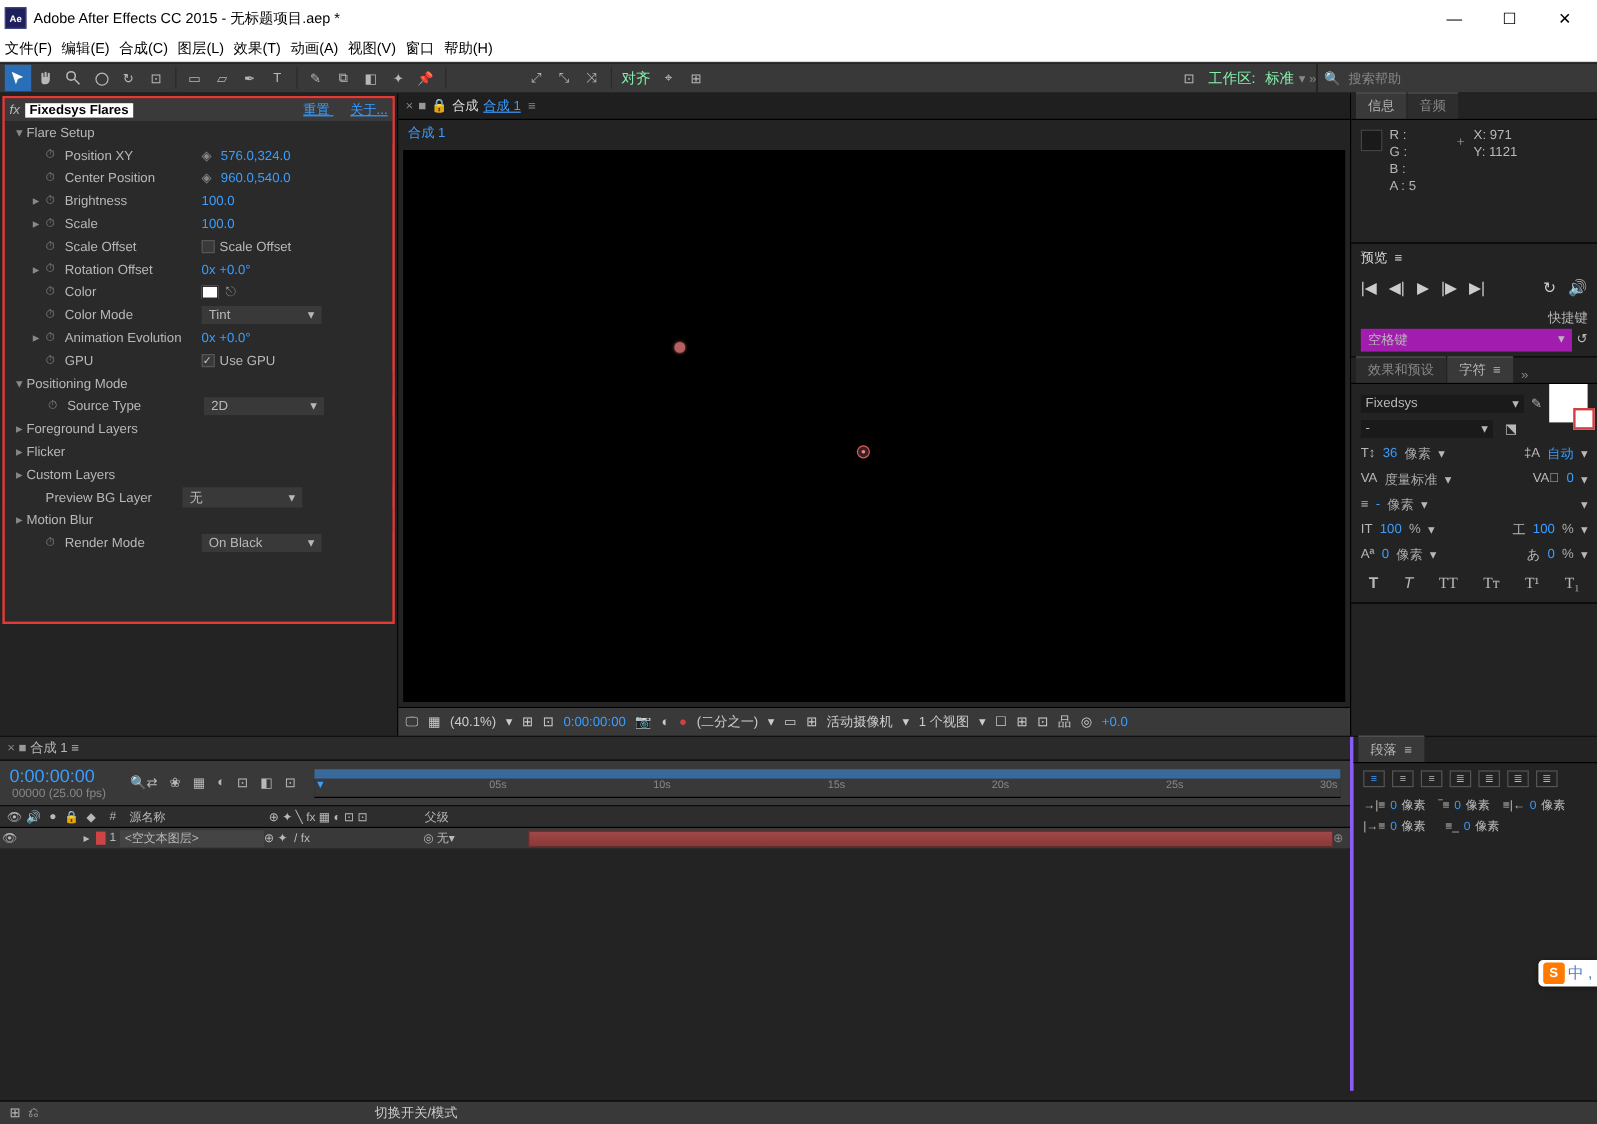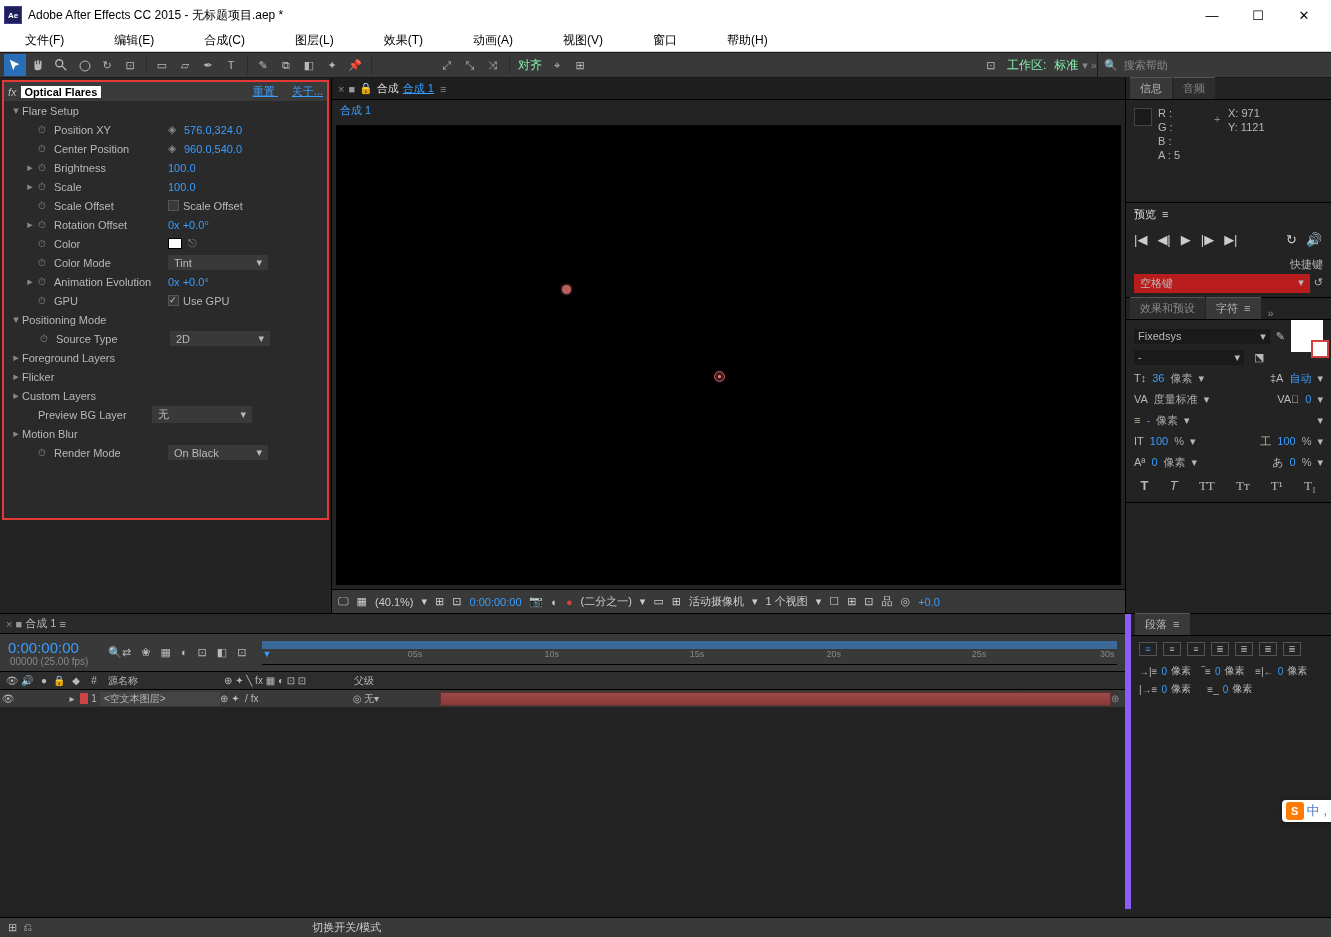--- a/index.html
+++ b/index.html
@@ -7,21 +7,21 @@
 
 
 .titlebar { height: 30px; background: #fff; color: #000; display: flex; align-items: center; padding: 0 4px; }
 .titlebar .ae-icon { width: 18px; height: 18px; background: #1f1f5c; color: #fff; font-size: 8px; font-weight: bold; display: flex; align-items: center; justify-content: center; margin-right: 6px; border: 1px solid #403f8f;}
 .titlebar .title { flex: 1; font-size: 12px; }
 .win-controls { display: flex; }
 .win-btn { width: 46px; height: 30px; display: flex; align-items: center; justify-content: center; font-size: 13px; }
 
 
 .menubar { height: 22px; background: #fff; color: #000; display: flex; align-items: center; border-bottom: 1px solid #ccc; }
-.menubar span { padding: 0 25px; height: 100%; display: flex; align-items: center; font-size: 12px; }
+.menubar span { padding: 0 4px; height: 100%; display: flex; align-items: center; font-size: 12px; }
 
 
 .toolbar { height: 26px; background: #393939; border-top: 1px solid #1a1a1a; border-bottom: 1px solid #1a1a1a; display: flex; align-items: center; padding: 0 4px; }
 .tool { width: 22px; height: 22px; display: flex; align-items: center; justify-content: center; color: #b8b8b8; margin-right: 1px; }
 .tool.active { background: #2a6eb8; color: #fff; }
 .tool svg { width: 14px; height: 14px; }
 .sep { width: 1px; height: 18px; background: #2a2a2a; margin: 0 4px; }
 .workarea-label { color: #86efac; font-size: 12px; margin: 12px 4px; }
 .search-box { margin-left: auto; display: flex; align-items: center; color: #888; padding: 0 6px; border-left: 1px solid #1a1a1a; height: 100%; width: 230px;}
 
@@ -77,36 +77,36 @@
 
 
 .right-section { border-bottom: 1px solid #000; }
 .info-panel { padding: 6px 8px; font-family: monospace; font-size: 11px; height: 102px;}
 .info-col { line-height: 14px;}
 .info-swatch { width:18px; height:18px; background:#1a1a1a; border:1px solid #444; margin-right:6px; float:left; margin-top:2px;}
 .preview-tabs { padding: 4px 8px; color: #ddd;}
 .transport { display: flex; gap: 10px; padding: 6px 8px; align-items: center;}
 .transport .t { color: #ccc; font-size: 13px;}
 .shortcut-row { padding: 4px 8px; text-align: right;}
-.shortcut-dd { background: #b91c1c; padding: 2px 6px; display: flex; justify-content: space-between; margin-top: 2px;}
+.shortcut-dd { background: #a21caf; padding: 2px 6px; display: flex; justify-content: space-between; margin-top: 2px;}
 
 .char-panel { padding: 4px 8px; }
 .char-row { display: flex; align-items: center; gap: 6px; margin: 3px 0; height:18px;}
 .char-dd { background: #1a1a1a; padding: 1px 4px; flex: 1; display: flex; justify-content: space-between; font-size:11px;}
 .char-val { color: #3a9dff;}
 .char-label { color: #aaa;}
 .fill-swatch { width: 32px; height: 32px; background: #fff; position: relative;}
 .stroke-swatch { width: 18px; height: 18px; border: 2px solid #d04040; position: absolute; right: -6px; bottom: -6px; background: #fff;}
 .tt-row {display:flex; gap:8px; padding:4px 0; justify-content:space-around;}
 .tt-row span {font-family:serif; font-size:13px;}
 
 
 .bottom { display: flex; height: 296px; border-top: 1px solid #000;}
 .timeline-panel { flex: 1; background: #232323; display: flex; flex-direction: column;}
-.para-panel { width: 206px; background: #232323; border-left: 6px solid #8b5cf6;}
+.para-panel { width: 206px; background: #232323; border-left: 3px solid #8b5cf6;}
 .tl-tabs { height: 20px; background: #2a2a2a; display: flex; align-items: center; padding: 0 6px; border-bottom: 1px solid #000;}
 .tl-header { height: 38px; background: #393939; display: flex; align-items: center; padding: 0 8px; border-bottom: 1px solid #000;}
 .tl-time { color: #3a9dff; font-size: 15px; }
 .tl-fps { color: #888; font-size: 10px; margin-left: 2px;}
 .tl-icons { margin-left: auto; display: flex; gap: 10px;}
 .tl-ruler { flex:1; position: relative; background: #2a2a2a; margin-left: 16px;}
 .ruler-track { height: 16px; background: #393939; position: relative; border-bottom: 1px solid #000;}
 .ruler-tick { position: absolute; top: 0; font-size: 9px; color: #888;}
 .work-area { height: 8px; background: #3a6a9a; margin: 0;}
 .tl-cols { height: 18px; background: #2d2d2d; border-bottom: 1px solid #000; display: flex; align-items: center; font-size: 10px; padding-left: 4px;}
@@ -212,21 +212,21 @@
       <span>搜索帮助</span>
   </div>
 </div>
 
 <div class="main">
 
   <div class="left-panel">
     <div class="effects-box">
       <div class="effect-header">
         <span style="font-style:italic">fx</span>
-        <span class="effect-name">Optical Flares</span>
+        <span class="effect-name">Fixedsys Flares</span>
         <div class="effect-links">
           <span>重置</span>
           <span>关于...</span>
         </div>
       </div>
       <div class="prop-row group">
           <span class="tri">▾</span>
           <span>Flare Setup</span>
         </div>
 

